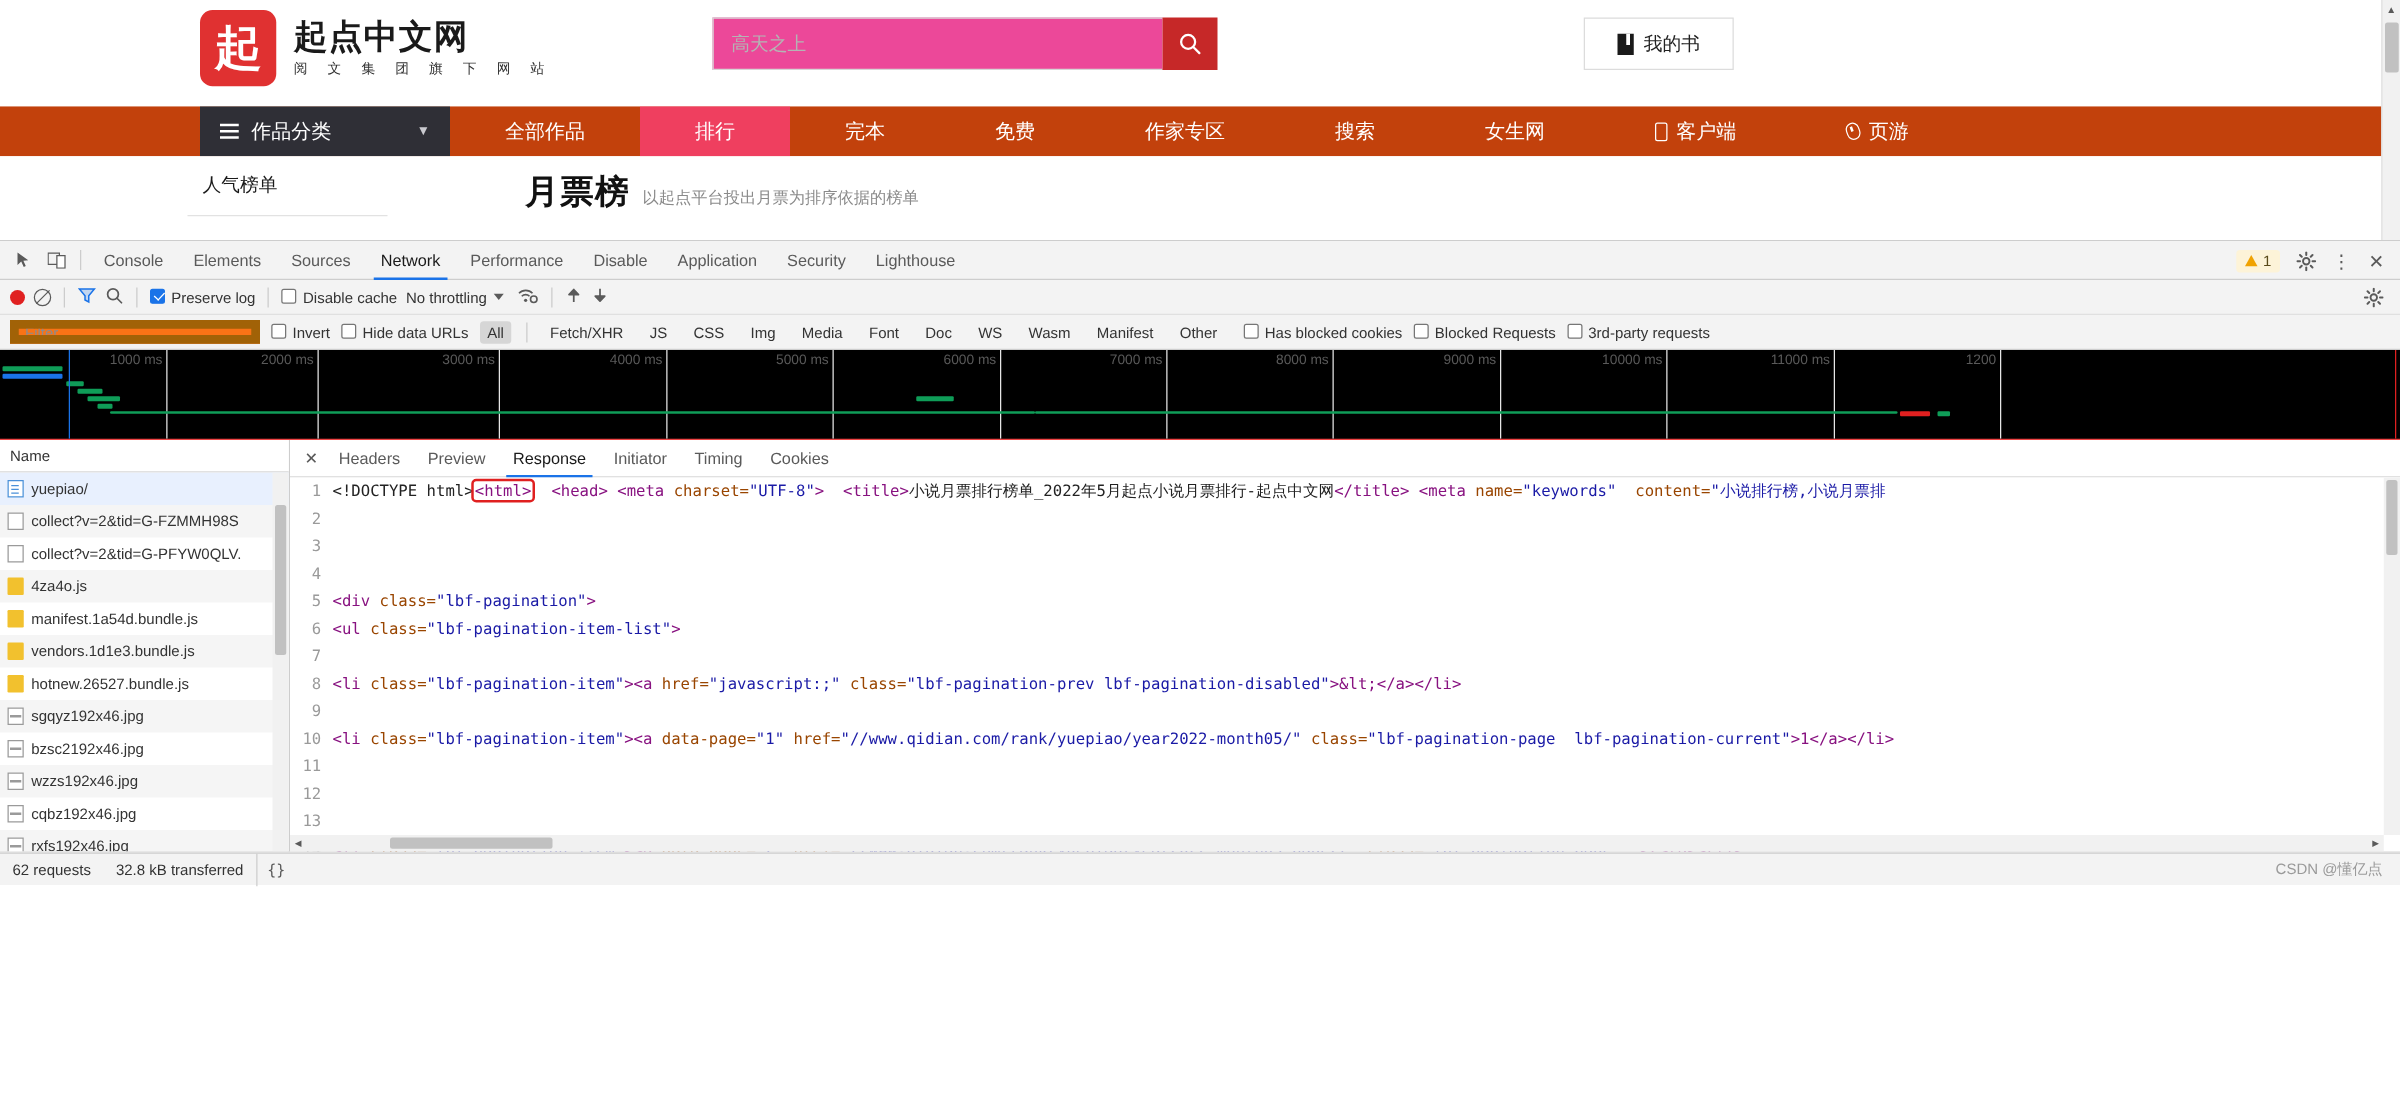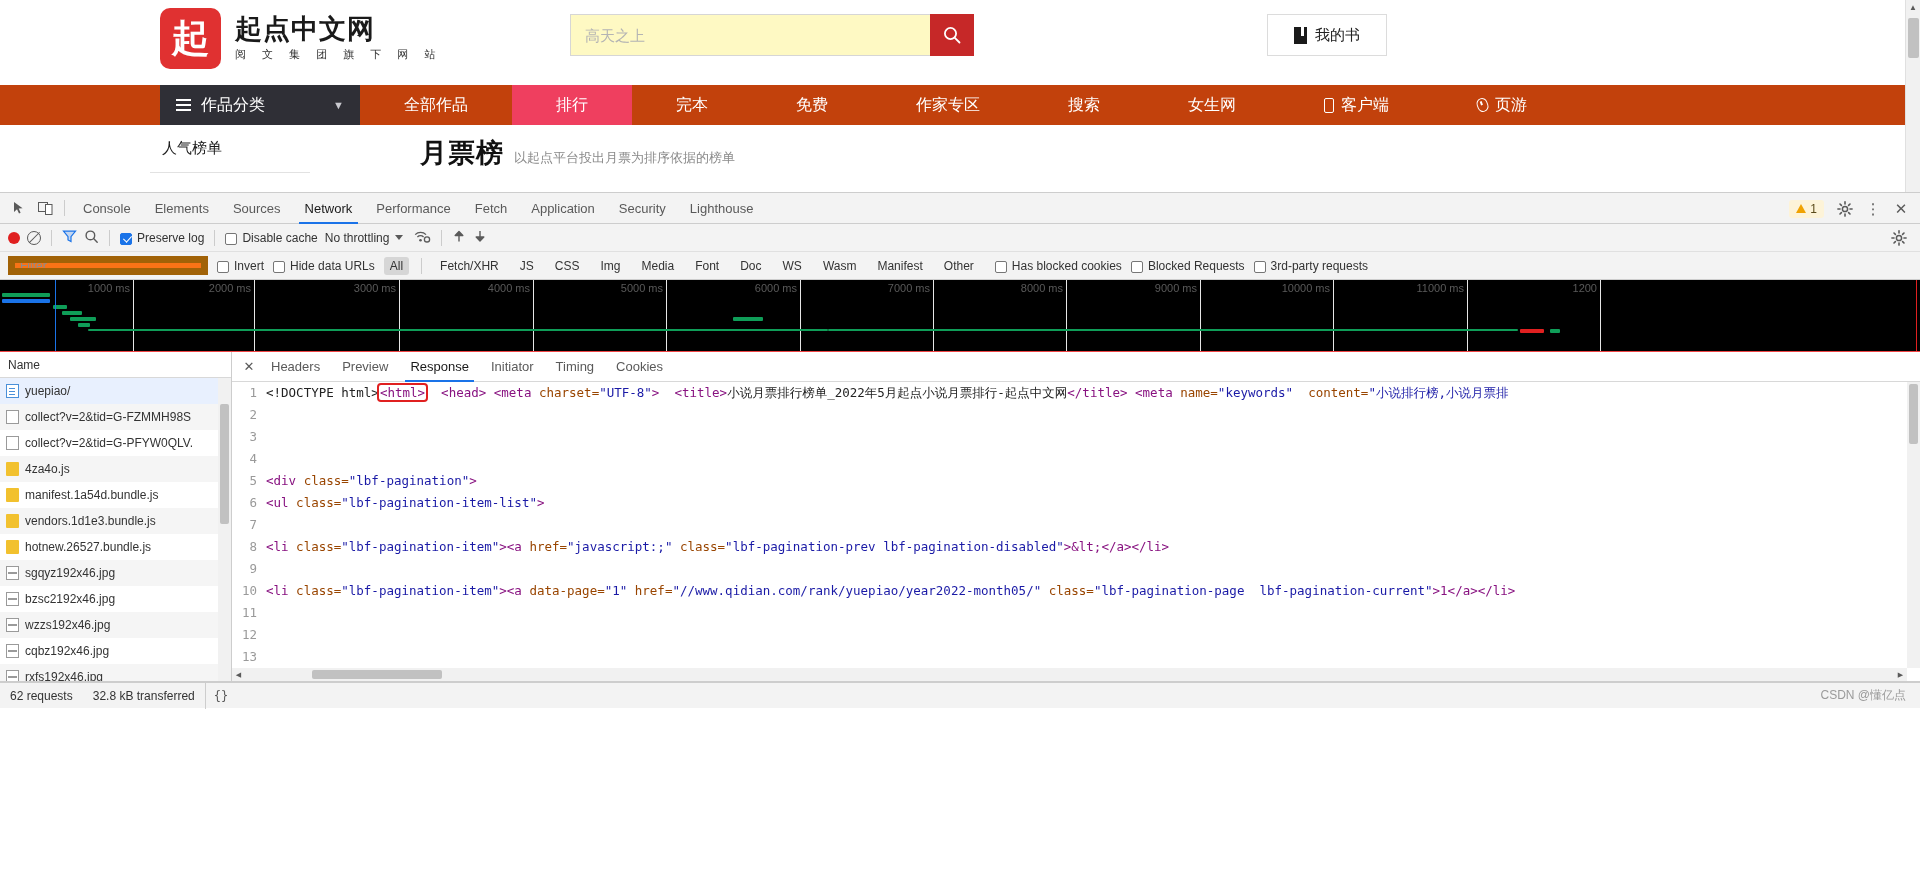--- a/index.html
+++ b/index.html
@@ -23,21 +23,21 @@
     font-family: "DejaVu Sans", sans-serif;
   }
   .logo-text { margin-left: 14px; }
   .logo-title { font-size: 27px; font-weight: bold; color: #1a1a1a; letter-spacing: 1px; line-height: 1.05; }
   .logo-sub { font-size: 11px; color: #333; letter-spacing: 6.5px; margin-top: 4px; }
 
   .search-wrap { position: absolute; left: 570px; top: 14px; display: flex; }
   .search-input {
     width: 360px; height: 42px; border: 1px solid #d6d6d6; border-right: none;
     padding: 0 14px; font-size: 15px; color: #333; outline: none;
-    font-family: "Liberation Sans", sans-serif; background: #fef9c3;
+    font-family: "Liberation Sans", sans-serif; background: #ec4899;
   }
   .search-input::placeholder { color: #b4b4b4; }
   .search-btn {
     width: 44px; height: 42px; background: #c62828; border: none;
     display: flex; align-items: center; justify-content: center; cursor: pointer;
   }
   .search-btn svg { width: 20px; height: 20px; }
 
   .mybooks-btn {
     position: absolute; left: 1267px; top: 14px;
@@ -154,21 +154,21 @@
   .tbsep { width: 1px; height: 16px; background: #ccc; margin: 0 3px; }
   .cb {
     width: 12px; height: 12px; border: 1px solid #767676; border-radius: 2px;
     display: inline-block; background: #fff; position: relative; cursor: pointer; flex: none;
   }
   .cb.checked { background: #1a73e8; border-color: #1a73e8; }
   .cb.checked::after {
     content: ""; position: absolute; left: 3.5px; top: 0.5px; width: 4px; height: 7px;
     border: solid #fff; border-width: 0 1.8px 1.8px 0; transform: rotate(43deg);
   }
-  .cb-label { display: flex; align-items: flex-end; gap: 5px; cursor: pointer; white-space: nowrap; }
+  .cb-label { display: flex; align-items: flex-start; gap: 5px; cursor: pointer; white-space: nowrap; }
   .throttle { display: flex; align-items: center; gap: 6px; cursor: pointer; }
   .caret-dn { width:0;height:0;border-left:4px solid transparent;border-right:4px solid transparent;border-top:5px solid #5a5a5a; }
 
   .dt-filterbar {
     height: 28px; background: #f3f3f3; border-bottom: 1px solid #cdcdcd;
     display: flex; align-items: center; padding: 0 8px; gap: 9px; font-size: 12px; color: #333;
   }
   .filter-input {
     width: 200px; height: 19px; border: 7px solid #a16207; background: #f97316;
     font-size: 12px; padding: 0 5px; outline: none; color: #333;
@@ -365,21 +365,21 @@
     <div class="dt-tab">
         <span>Sources</span>
       </div>
     <div class="dt-tab active">
         <span>Network</span>
       </div>
     <div class="dt-tab">
         <span>Performance</span>
       </div>
     <div class="dt-tab">
-        <span>Fetch</span>
+        <span>Disable</span>
       </div>
     <div class="dt-tab">
         <span>Application</span>
       </div>
     <div class="dt-tab">
         <span>Security</span>
       </div>
     <div class="dt-tab">
         <span>Lighthouse</span>
       </div>

